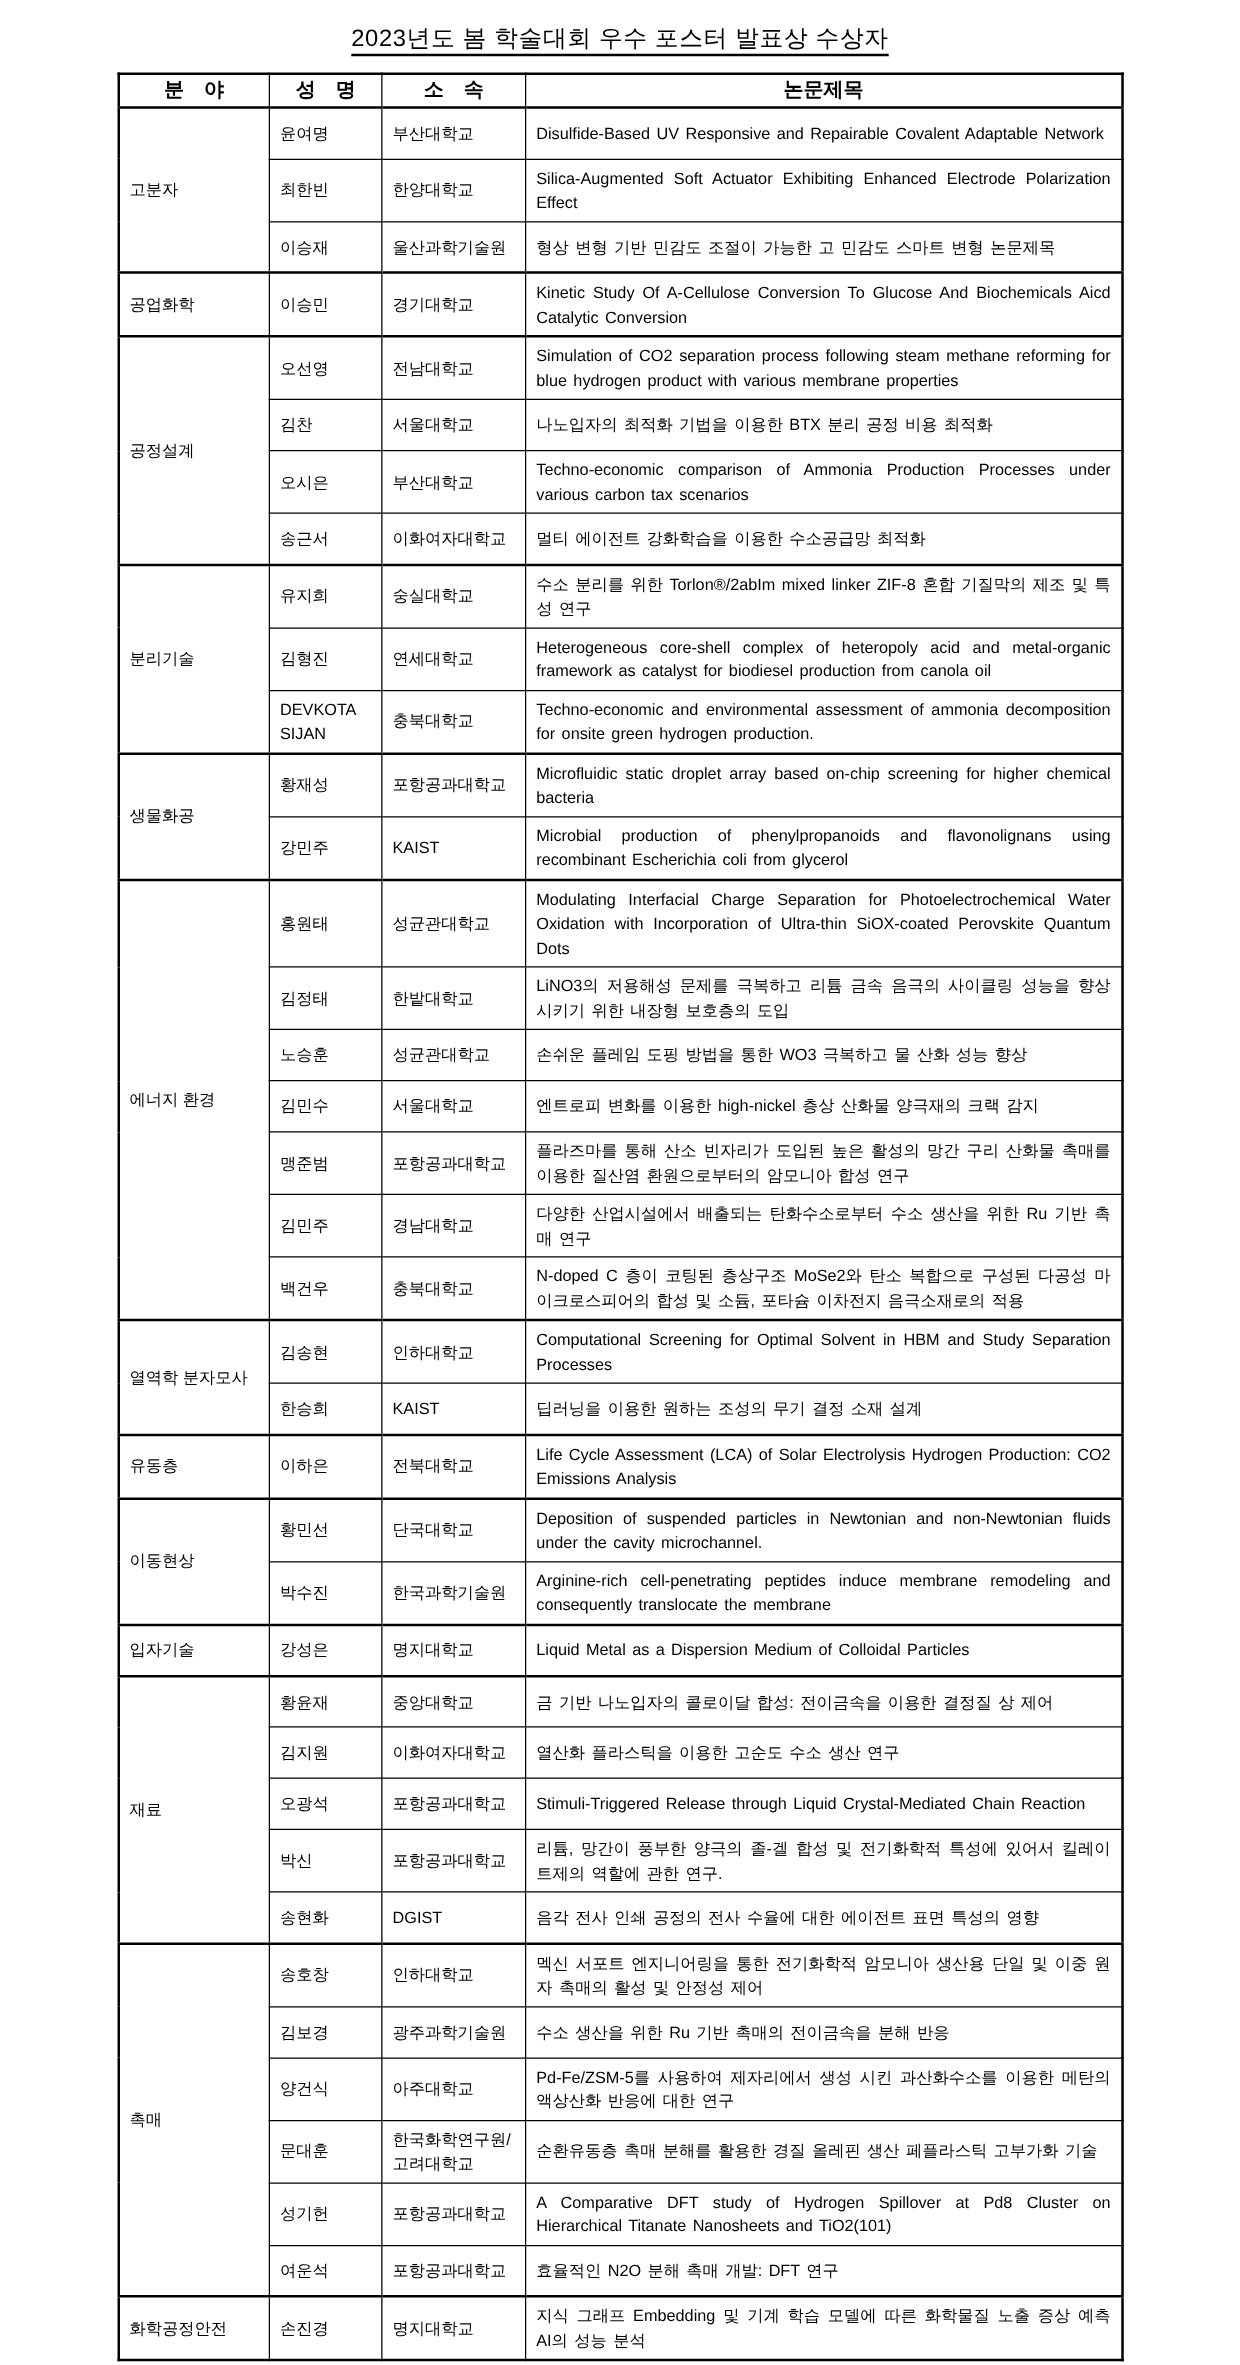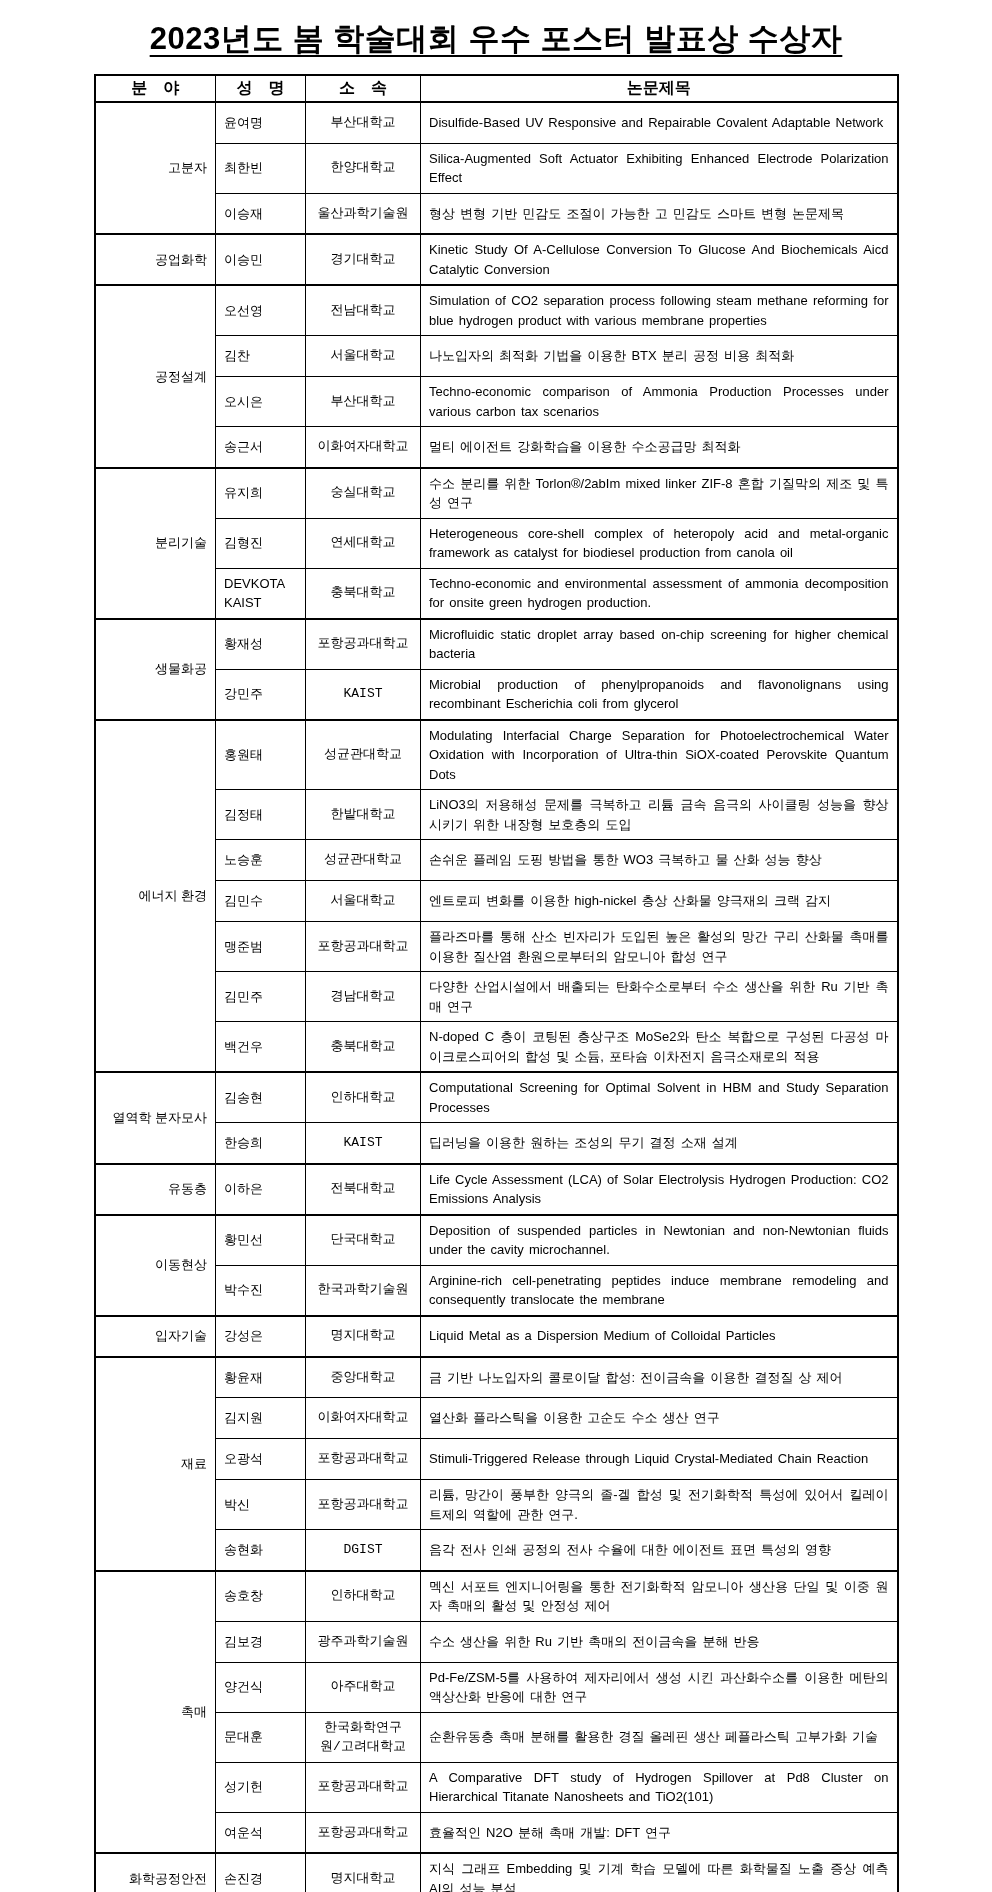--- a/index.html
+++ b/index.html
@@ -12,22 +12,22 @@
     box-sizing: border-box;
     padding: 14px 0 30px 0;
     font-family: "Liberation Sans", "DejaVu Sans", sans-serif;
     color: #000000;
     background: #ffffff;
   }
   .doc-title {
     width: 803px;
     margin: 4px auto 14px auto;
     text-align: center;
-    font-size: 31px;
-    font-weight: bold;
+    font-size: 19px;
+    font-weight: normal;
     letter-spacing: 0.5px;
     text-decoration: underline;
     text-decoration-thickness: 2px;
     text-underline-offset: 6px;
     white-space: nowrap;
   }
   table.awards {
     width: 803px;
     margin: 0 auto;
     border-collapse: collapse;
@@ -49,34 +49,33 @@
     height: 26px;
     border-bottom-width: 2px;
   }
   table.awards td {
     font-size: 13px;
     line-height: 1.5;
     padding: 5px 8px;
     height: 41px;
   }
   td.cell-field {
-    text-align: right;
+    text-align: left;
     word-break: keep-all;
   }
   td.cell-name {
     text-align: left;
     padding-left: 10px;
     word-break: break-word;
   }
   td.cell-aff {
-    text-align: center;
+    text-align: left;
     padding-left: 9px;
     padding-right: 4px;
     word-break: break-all;
-    font-family: Liberation Mono, monospace;
   }
   td.cell-title {
     text-align: justify;
     text-justify: inter-word;
     word-spacing: 1.5px;
     padding-left: 10px;
     padding-right: 12px;
     word-break: break-word;
   }
   tr.section-start td {
@@ -155,21 +154,21 @@
           <td class="cell-name">유지희</td>
           <td class="cell-aff">숭실대학교</td>
           <td class="cell-title">수소 분리를 위한 Torlon®/2abIm mixed linker ZIF-8 혼합 기질막의 제조 및 특성 연구</td>
         </tr>
         <tr>
           <td class="cell-name">김형진</td>
           <td class="cell-aff">연세대학교</td>
           <td class="cell-title">Heterogeneous core-shell complex of heteropoly acid and metal-organic framework as catalyst for biodiesel production from canola oil</td>
         </tr>
         <tr>
-          <td class="cell-name">DEVKOTA KAIST</td>
+          <td class="cell-name">DEVKOTA SIJAN</td>
           <td class="cell-aff">충북대학교</td>
           <td class="cell-title">Techno-economic and environmental assessment of ammonia decomposition for onsite green hydrogen production.</td>
         </tr>
         <tr class="section-start">
           <td rowspan="2" class="cell-field">생물화공</td>
           <td class="cell-name">황재성</td>
           <td class="cell-aff">포항공과대학교</td>
           <td class="cell-title">Microfluidic static droplet array based on-chip screening for higher chemical bacteria</td>
         </tr>
         <tr>

